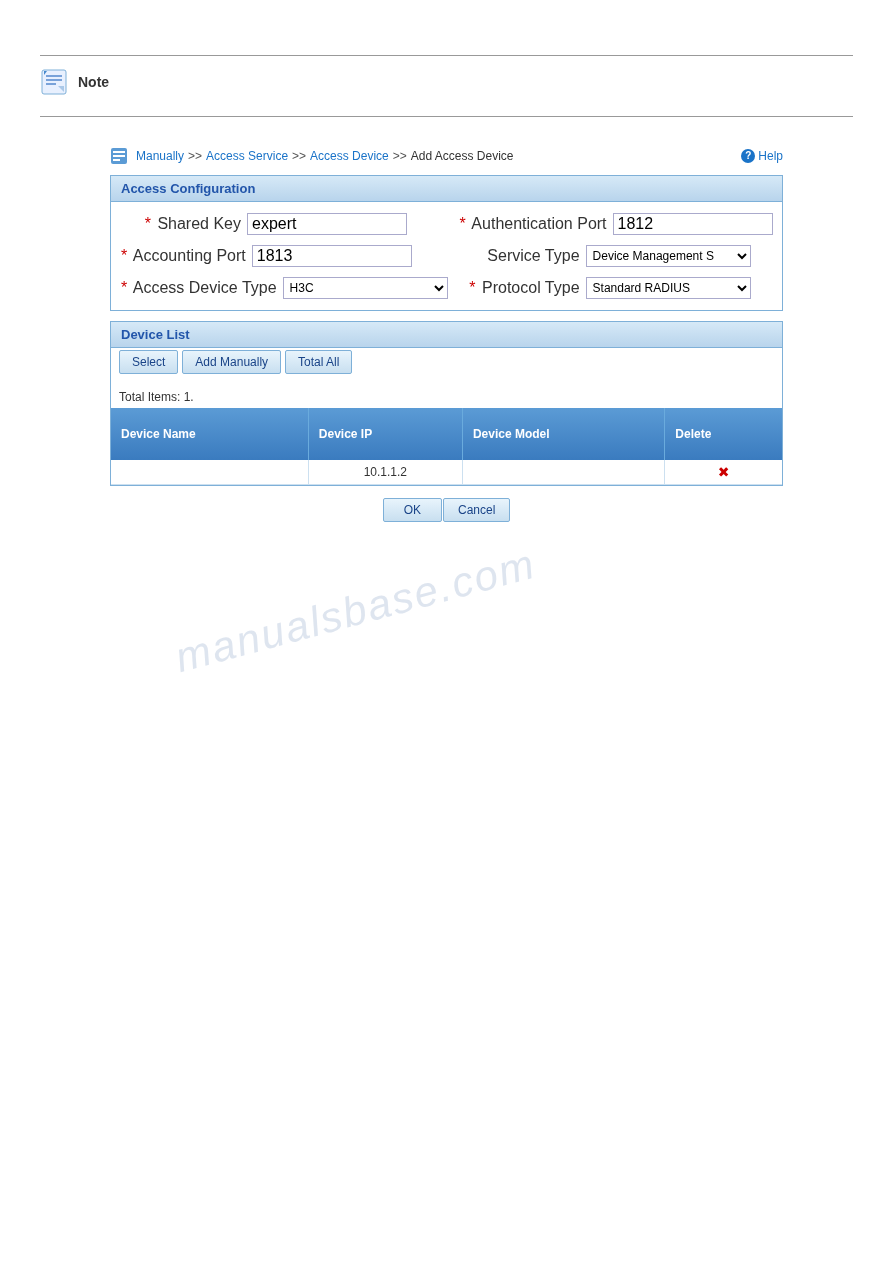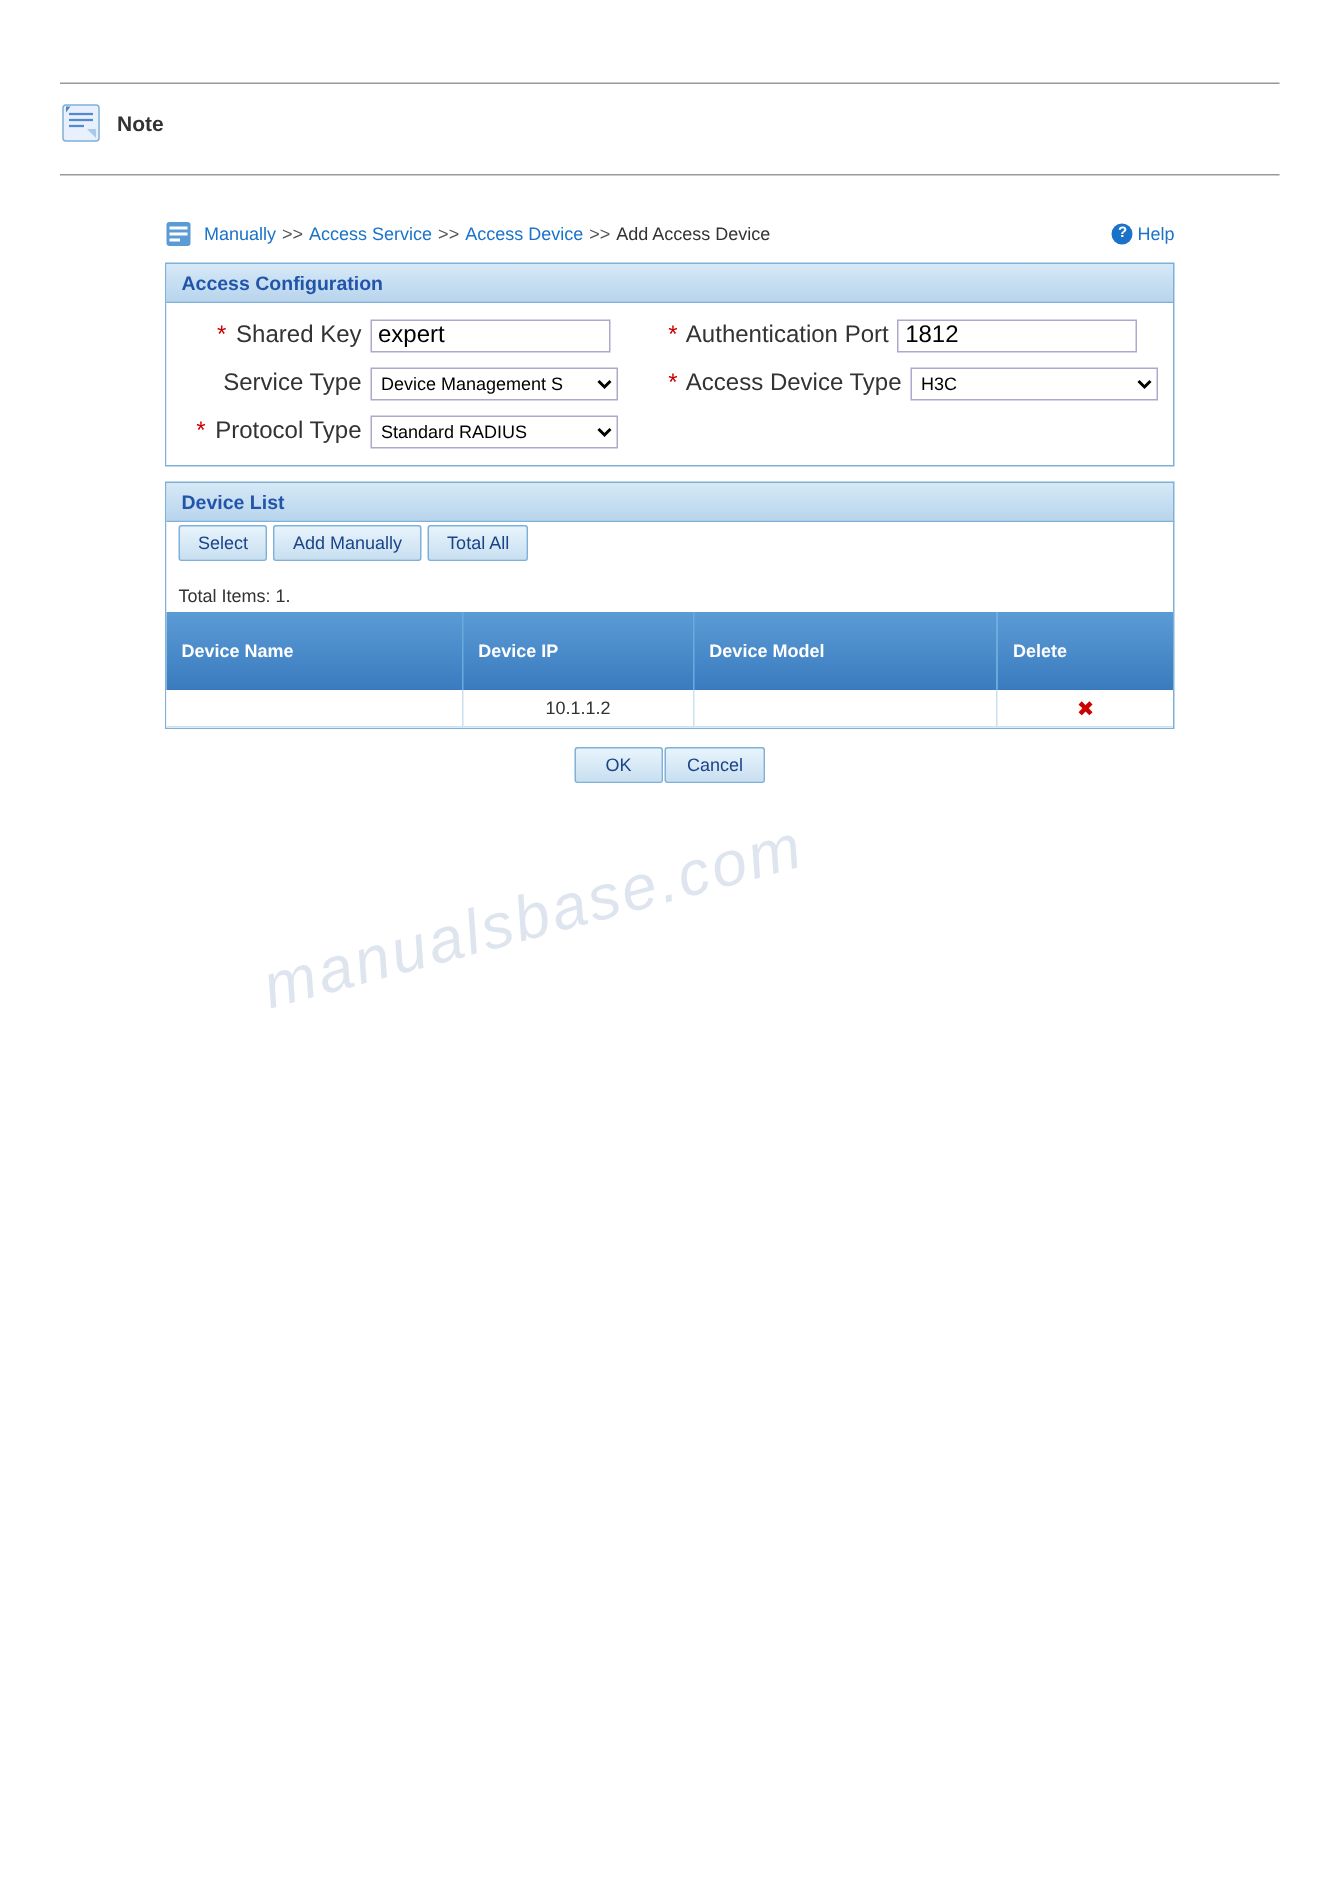--- a/index.html
+++ b/index.html
@@ -348,20 +348,27 @@
           </div>
 
           <div class="form-row">
             <span class="field-label">
               <span class="required-star">*</span>
               <span>Authentication Port</span>
             </span>
             <input class="field-input" type="text" value="1812" style="">
           </div>
 
+          <div class="form-row">
+            <span class="field-label">
+              <span class="required-star">*</span>
+              <span>Accounting Port</span>
+            </span>
+            <input class="field-input" type="text" value="1813" style="">
+          </div>
 
           <div class="form-row">
             <span class="field-label">
               <span class="required-star" style="visibility:hidden;">*</span>
               <span>Service Type</span>
             </span>
             <select class="field-select">
               <option>Device Management S</option>
             </select>
           </div>

